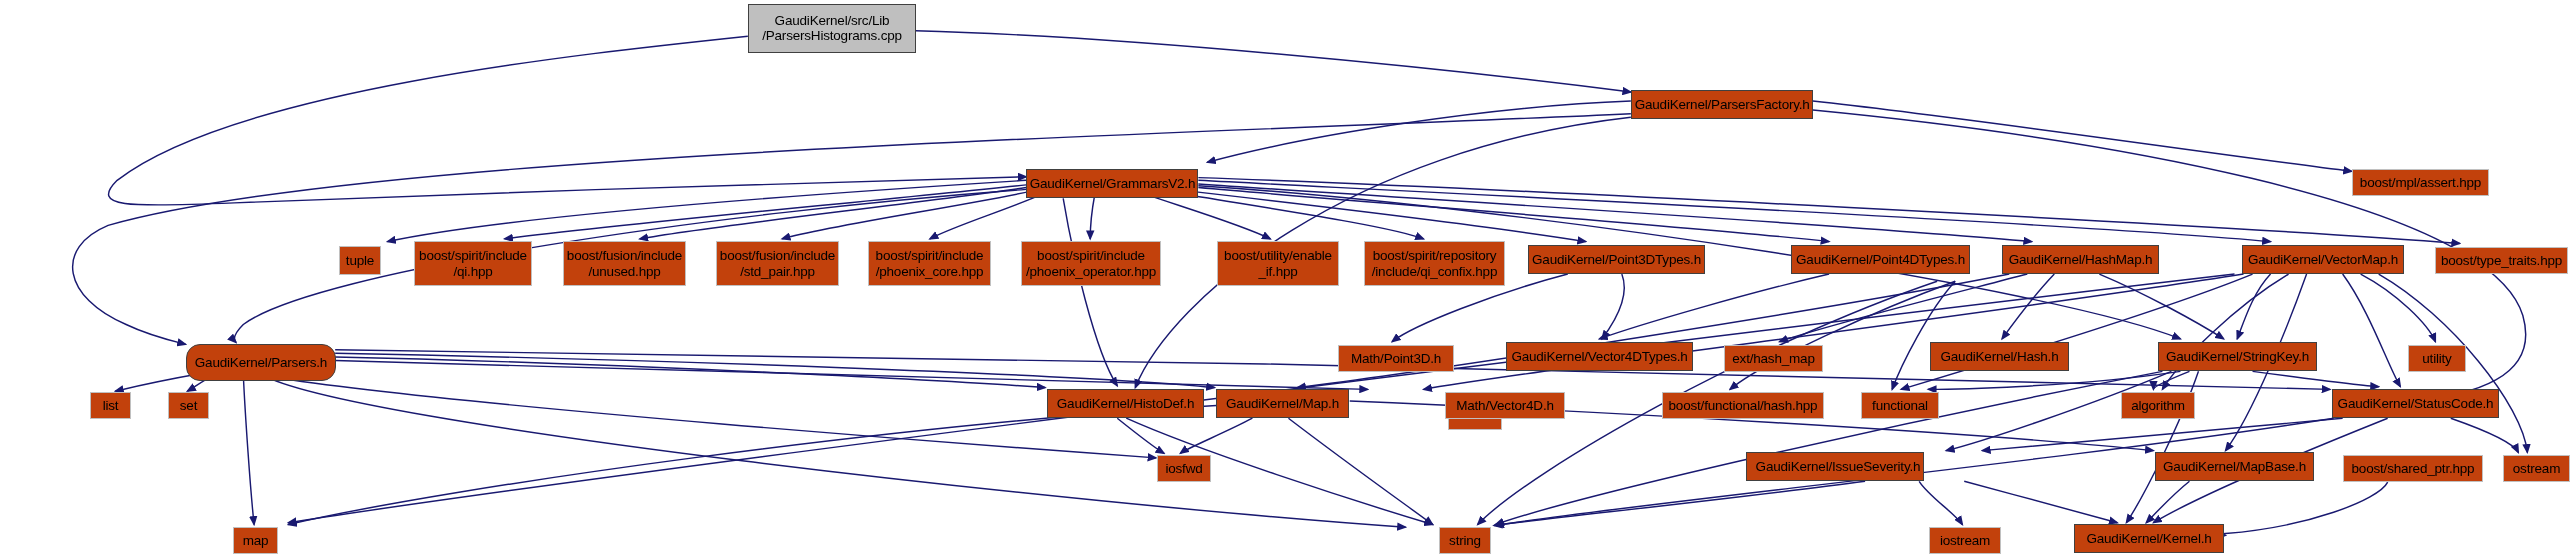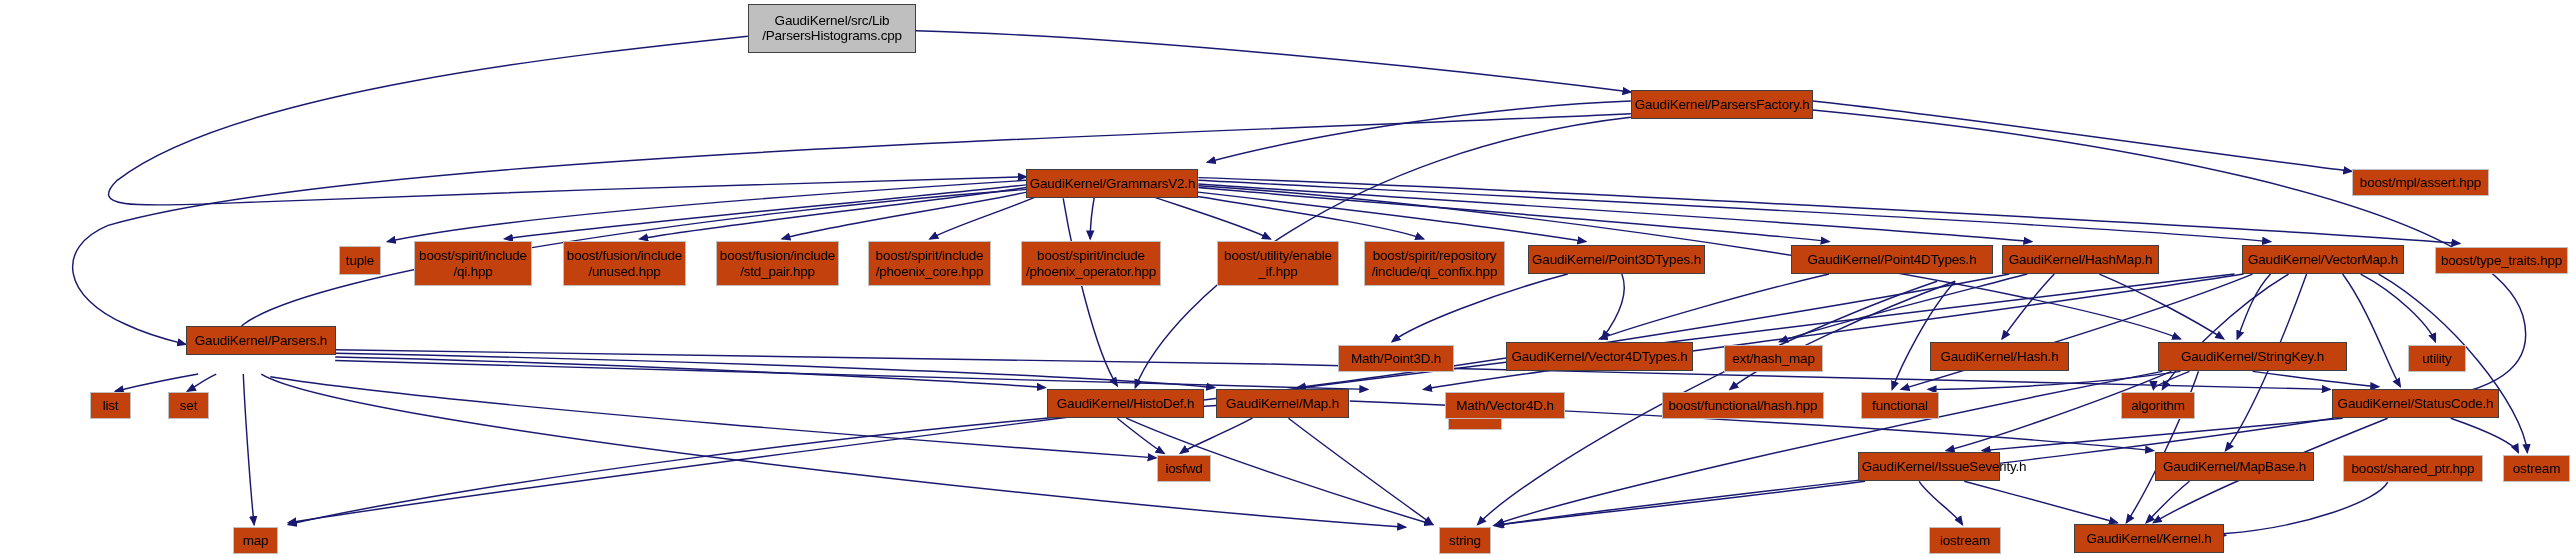--- a/index.html
+++ b/index.html
@@ -162,43 +162,43 @@
 /std_pair.hpp</span></div>
       <div class="node" style="left: 868px; top: 241px; width: 123px; height: 45px;"><span class="node-label">boost/spirit/include
 /phoenix_core.hpp</span></div>
       <div class="node" style="left: 1021px; top: 241px; width: 140px; height: 45px;"><span class="node-label">boost/spirit/include
 /phoenix_operator.hpp</span></div>
       <div class="node" style="left: 1217px; top: 241px; width: 122px; height: 45px;"><span class="node-label">boost/utility/enable
 _if.hpp</span></div>
       <div class="node" style="left: 1364px; top: 241px; width: 141px; height: 45px;"><span class="node-label">boost/spirit/repository
 /include/qi_confix.hpp</span></div>
       <div class="node strong" style="left: 1528px; top: 245px; width: 177px; height: 29px;"><span class="node-label">GaudiKernel/Point3DTypes.h</span></div>
-      <div class="node strong" style="left: 1791px; top: 245px; width: 202px; height: 29px;"><span class="node-label">GaudiKernel/Point4DTypes.h</span></div>
+      <div class="node strong" style="left: 1791px; top: 245px; width: 179px; height: 29px;"><span class="node-label">GaudiKernel/Point4DTypes.h</span></div>
       <div class="node strong" style="left: 2002px; top: 245px; width: 157px; height: 29px;"><span class="node-label">GaudiKernel/HashMap.h</span></div>
       <div class="node strong" style="left: 2242px; top: 245px; width: 162px; height: 29px;"><span class="node-label">GaudiKernel/VectorMap.h</span></div>
       <div class="node" style="left: 2435px; top: 247px; width: 133px; height: 27px;"><span class="node-label">boost/type_traits.hpp</span></div>
-      <div class="node strong" style="left: 186px; top: 326px; width: 150px; height: 29px;"><span class="node-label">GaudiKernel/Parsers.h</span></div>
+      <div class="node strong" style="left: 186px; top: 344px; width: 150px; height: 37px; border-radius: 14px;"><span class="node-label">GaudiKernel/Parsers.h</span></div>
       <div class="node" style="left: 1338px; top: 345px; width: 116px; height: 27px;"><span class="node-label">Math/Point3D.h</span></div>
       <div class="node strong" style="left: 1506px; top: 342px; width: 187px; height: 29px;"><span class="node-label">GaudiKernel/Vector4DTypes.h</span></div>
       <div class="node" style="left: 1724px; top: 345px; width: 99px; height: 27px;"><span class="node-label">ext/hash_map</span></div>
       <div class="node strong" style="left: 1930px; top: 342px; width: 139px; height: 29px;"><span class="node-label">GaudiKernel/Hash.h</span></div>
-      <div class="node strong" style="left: 2158px; top: 342px; width: 189px; height: 29px;"><span class="node-label">GaudiKernel/StringKey.h</span></div>
+      <div class="node strong" style="left: 2158px; top: 342px; width: 159px; height: 29px;"><span class="node-label">GaudiKernel/StringKey.h</span></div>
       <div class="node" style="left: 2408px; top: 345px; width: 58px; height: 27px;"><span class="node-label">utility</span></div>
       <div class="node" style="left: 90px; top: 392px; width: 41px; height: 27px;"><span class="node-label">list</span></div>
       <div class="node" style="left: 168px; top: 392px; width: 41px; height: 27px;"><span class="node-label">set</span></div>
       <div class="node strong" style="left: 1047px; top: 389px; width: 157px; height: 29px;"><span class="node-label">GaudiKernel/HistoDef.h</span></div>
       <div class="node strong" style="left: 1216px; top: 389px; width: 133px; height: 29px;"><span class="node-label">GaudiKernel/Map.h</span></div>
       <div class="node" style="left: 1448px; top: 392px; width: 54px; height: 38px; font-family: Liberation Serif, serif;"><span class="node-label">vector</span></div>
       <div class="node" style="left: 1445px; top: 392px; width: 120px; height: 27px;"><span class="node-label">Math/Vector4D.h</span></div>
       <div class="node" style="left: 1662px; top: 392px; width: 162px; height: 27px;"><span class="node-label">boost/functional/hash.hpp</span></div>
       <div class="node" style="left: 1861px; top: 392px; width: 78px; height: 27px;"><span class="node-label">functional</span></div>
       <div class="node" style="left: 2121px; top: 392px; width: 74px; height: 27px;"><span class="node-label">algorithm</span></div>
       <div class="node strong" style="left: 2332px; top: 389px; width: 167px; height: 29px;"><span class="node-label">GaudiKernel/StatusCode.h</span></div>
       <div class="node" style="left: 1157px; top: 455px; width: 54px; height: 27px;"><span class="node-label">iosfwd</span></div>
-      <div class="node strong" style="left: 1858px; top: 452px; width: 142px; height: 29px;"><span class="node-label">GaudiKernel/IssueSeverity.h</span></div>
+      <div class="node strong" style="left: 1746px; top: 452px; width: 178px; height: 29px; text-align: right;"><span class="node-label">GaudiKernel/IssueSeverity.h</span></div>
       <div class="node strong" style="left: 2155px; top: 452px; width: 159px; height: 29px;"><span class="node-label">GaudiKernel/MapBase.h</span></div>
       <div class="node" style="left: 2343px; top: 455px; width: 140px; height: 27px;"><span class="node-label">boost/shared_ptr.hpp</span></div>
       <div class="node" style="left: 2503px; top: 455px; width: 67px; height: 27px;"><span class="node-label">ostream</span></div>
       <div class="node" style="left: 233px; top: 527px; width: 45px; height: 27px;"><span class="node-label">map</span></div>
       <div class="node" style="left: 1439px; top: 527px; width: 52px; height: 27px;"><span class="node-label">string</span></div>
       <div class="node" style="left: 1929px; top: 527px; width: 72px; height: 27px;"><span class="node-label">iostream</span></div>
       <div class="node strong" style="left: 2074px; top: 524px; width: 150px; height: 29px;"><span class="node-label">GaudiKernel/Kernel.h</span></div>
     </div>
 </div>
 

